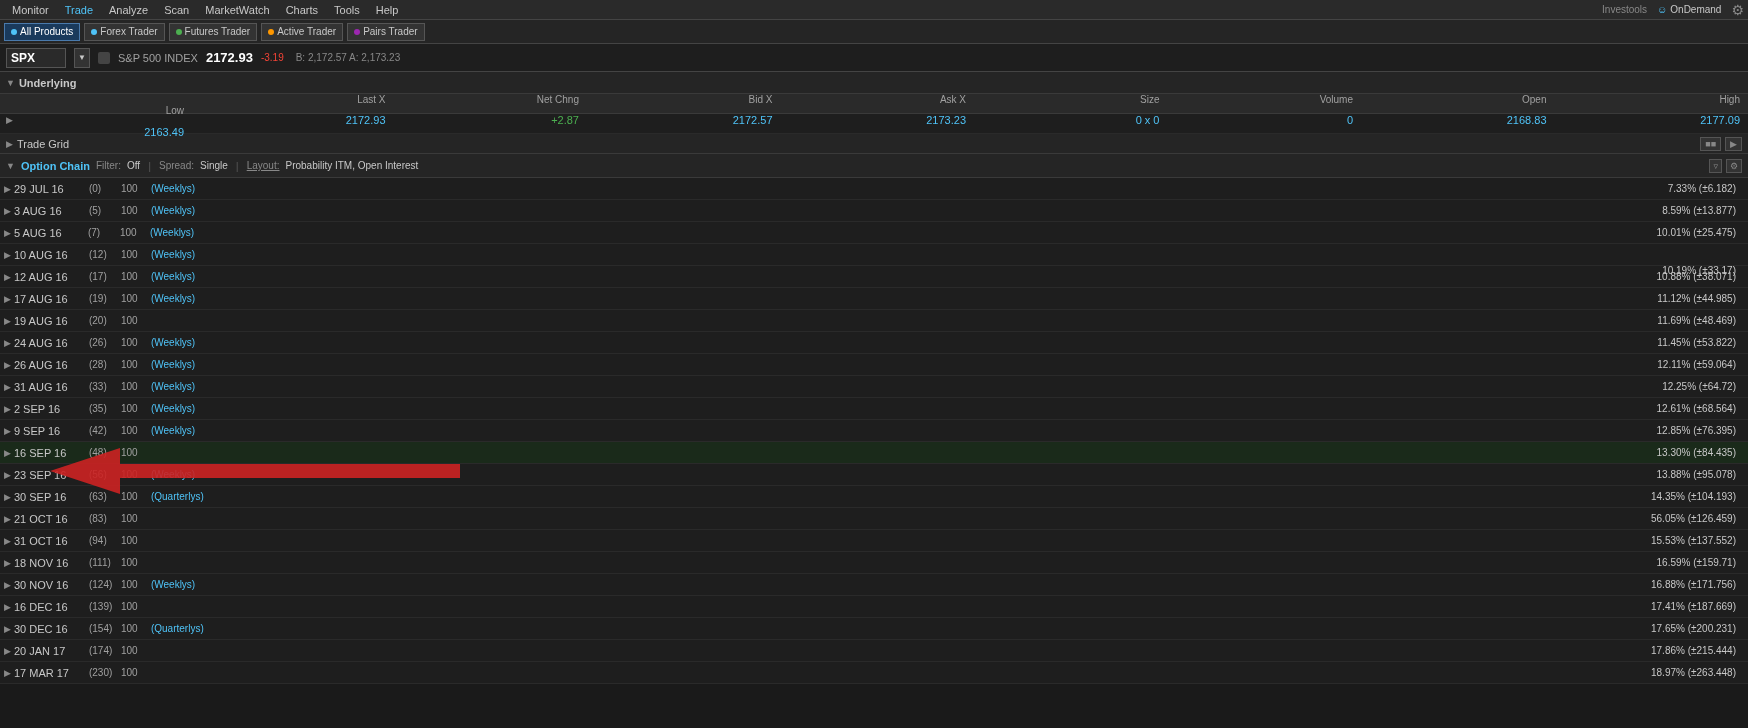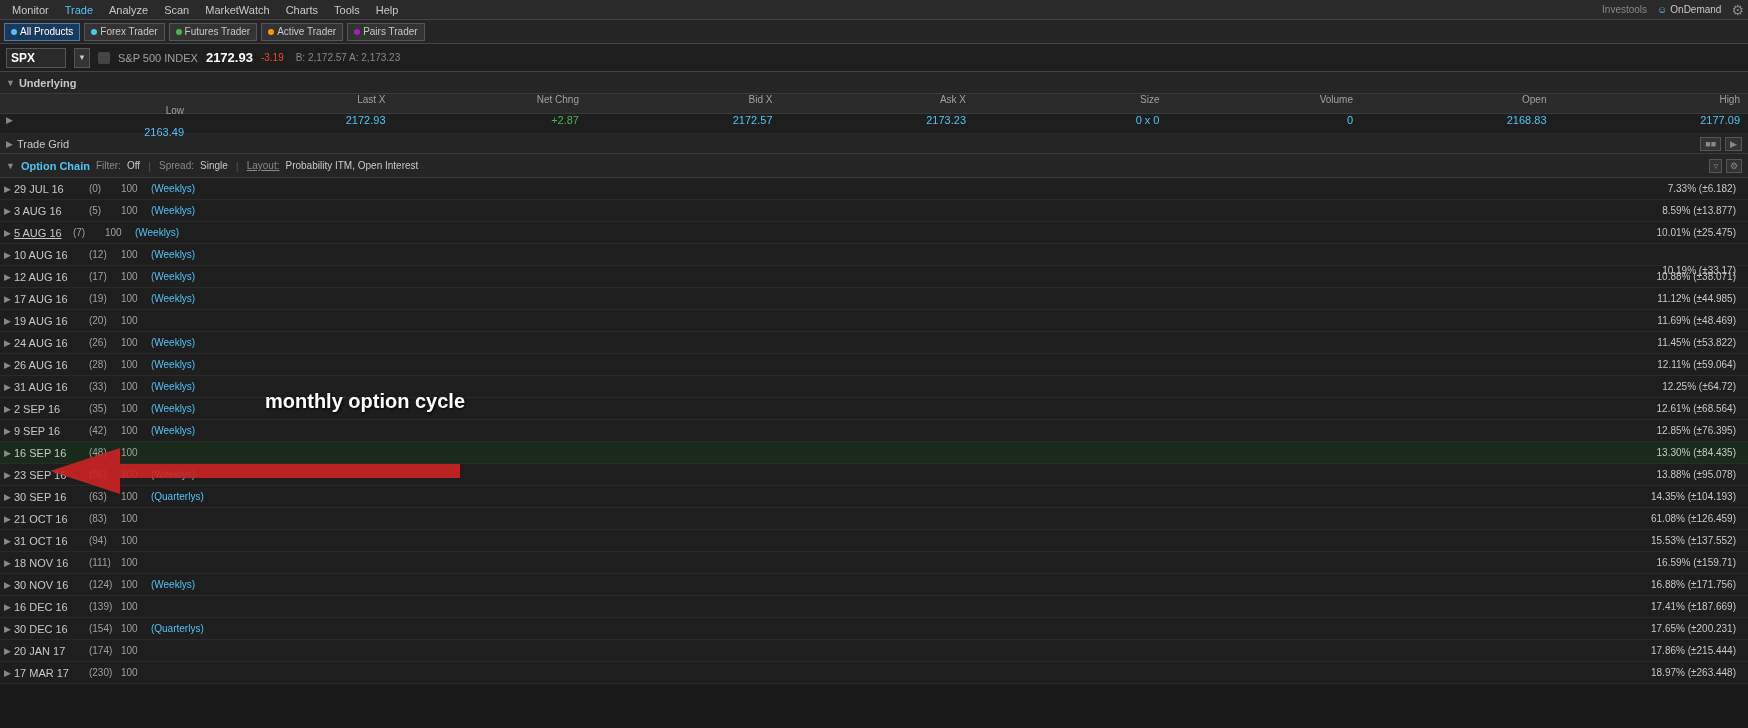--- a/index.html
+++ b/index.html
@@ -404,21 +404,21 @@
       <div class="expiry-row" style="display: flex; align-items: center; height: 22px; border-bottom: 1px solid rgb(42, 42, 42); padding: 0px 4px; cursor: pointer;">
     <span style="color:#888;font-size:9px;margin-right:3px;">▶</span>
     <span style="color:#c8c8c8;font-size:11px;width:75px;">3 AUG 16</span>
     <span style="color:#a0a0a0;font-size:10px;width:32px;">(5)</span>
     <span style="color:#a0a0a0;font-size:10px;width:30px;">100</span>
     <span style="color:#4fc3f7;font-size:10px;width:90px;">(Weeklys)</span>
     <span style="margin-left:auto;color:#c8c8c8;font-size:10px;padding-right:8px;">8.59% (±13.877)</span>
   </div>
       <div class="expiry-row" style="display: flex; align-items: center; height: 22px; border-bottom: 1px solid rgb(42, 42, 42); padding: 0px 4px; cursor: pointer;">
     <span style="color:#888;font-size:9px;margin-right:3px;">▶</span>
-    <span style="color:#c8c8c8;font-size:11px;width:59px;text-decoration:underline;">5 AUG 16</span>
+    <span style="color:#c8c8c8;font-size:11px;width:74px;">5 AUG 16</span>
     <span style="color:#a0a0a0;font-size:10px;width:32px;">(7)</span>
     <span style="color:#a0a0a0;font-size:10px;width:30px;">100</span>
     <span style="color:#4fc3f7;font-size:10px;width:90px;">(Weeklys)</span>
     <span style="margin-left:auto;color:#c8c8c8;font-size:10px;padding-right:8px;">10.01% (±25.475)</span>
   </div>
       <div class="expiry-row" style="display: flex; align-items: center; height: 22px; border-bottom: 1px solid rgb(42, 42, 42); padding: 0px 4px; cursor: pointer;">
     <span style="color:#888;font-size:9px;margin-right:3px;">▶</span>
     <span style="color:#c8c8c8;font-size:11px;width:75px;">10 AUG 16</span>
     <span style="color:#a0a0a0;font-size:10px;width:32px;">(12)</span>
     <span style="color:#a0a0a0;font-size:10px;width:30px;">100</span>
@@ -512,21 +512,21 @@
     <span style="color:#a0a0a0;font-size:10px;width:30px;">100</span>
     <span style="color:#4fc3f7;font-size:10px;width:90px;">(Quarterlys)</span>
     <span style="margin-left:auto;color:#c8c8c8;font-size:10px;padding-right:8px;">14.35% (±104.193)</span>
   </div>
       <div class="expiry-row" style="display: flex; align-items: center; height: 22px; border-bottom: 1px solid rgb(42, 42, 42); padding: 0px 4px; cursor: pointer;">
     <span style="color:#888;font-size:9px;margin-right:3px;">▶</span>
     <span style="color:#c8c8c8;font-size:11px;width:75px;">21 OCT 16</span>
     <span style="color:#a0a0a0;font-size:10px;width:32px;">(83)</span>
     <span style="color:#a0a0a0;font-size:10px;width:30px;">100</span>
     <span style="color:#4fc3f7;font-size:10px;width:90px;"></span>
-    <span style="margin-left:auto;color:#c8c8c8;font-size:10px;padding-right:8px;">61.08% (±126.459)</span>
+    <span style="margin-left:auto;color:#c8c8c8;font-size:10px;padding-right:8px;">56.05% (±126.459)</span>
   </div>
       <div class="expiry-row" style="display: flex; align-items: center; height: 22px; border-bottom: 1px solid rgb(42, 42, 42); padding: 0px 4px; cursor: pointer;">
     <span style="color:#888;font-size:9px;margin-right:3px;">▶</span>
     <span style="color:#c8c8c8;font-size:11px;width:75px;">31 OCT 16</span>
     <span style="color:#a0a0a0;font-size:10px;width:32px;">(94)</span>
     <span style="color:#a0a0a0;font-size:10px;width:30px;">100</span>
     <span style="color:#4fc3f7;font-size:10px;width:90px;"></span>
     <span style="margin-left:auto;color:#c8c8c8;font-size:10px;padding-right:8px;">15.53% (±137.552)</span>
   </div>
       <div class="expiry-row" style="display: flex; align-items: center; height: 22px; border-bottom: 1px solid rgb(42, 42, 42); padding: 0px 4px; cursor: pointer;">
@@ -582,17 +582,16 @@
   <div class="annotation-container">
 
     <svg style="position:absolute;left:0px;top:260px;width:480px;height:70px;">
 
       <rect x="120" y="26" width="340" height="14" fill="#cc2222" opacity="0.9"></rect>
 
       <polygon points="120,10 50,33 120,56" fill="#cc2222" opacity="0.9"></polygon>
     </svg>
 
     <div style="position:absolute;left:265px;top:210px;color:#fff;font-size:20px;font-weight:bold;text-shadow:1px 1px 3px #000;line-height:1.35;">
-      <div>monthly option cycle</div>
     </div>
   </div>
 
 </div>
 
 </body></html>

